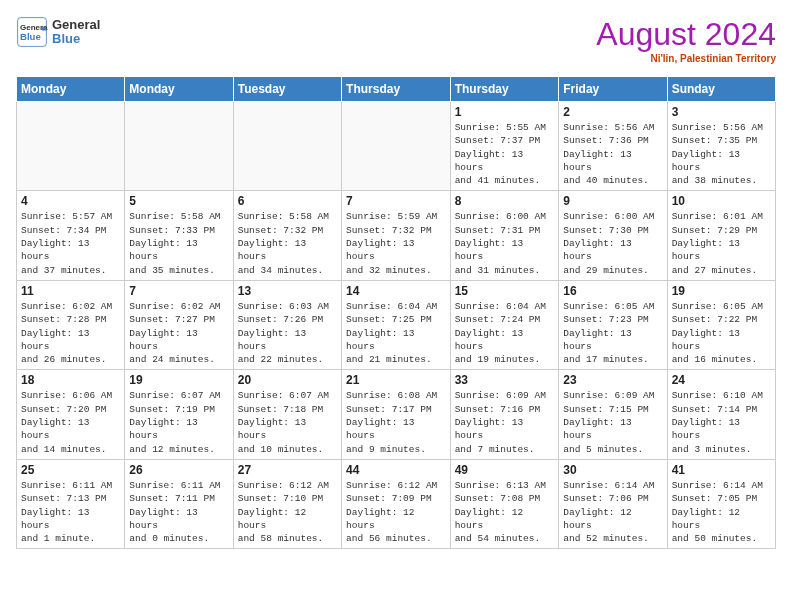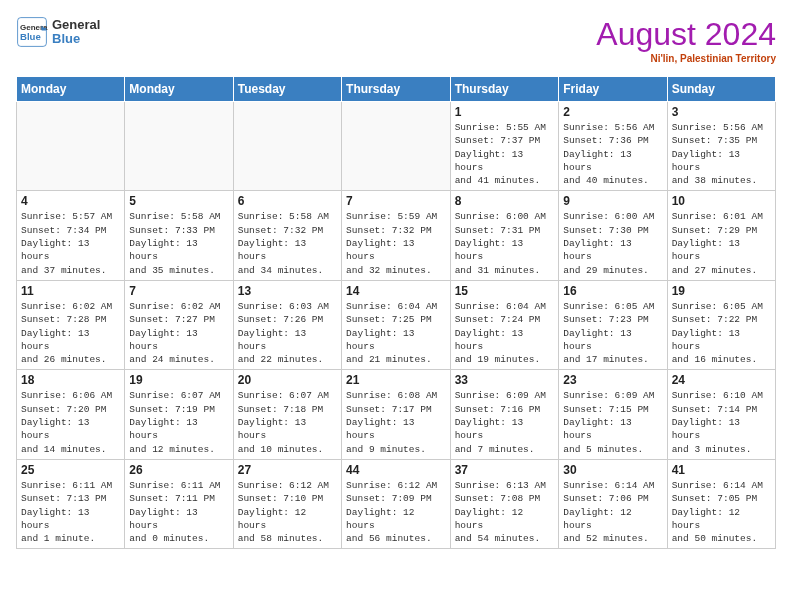--- a/index.html
+++ b/index.html
@@ -237,21 +237,21 @@
         </td>
         <td>
           <span class="day-num">27</span>
           <div class="day-info">Sunrise: 6:12 AM<br>Sunset: 7:10 PM<br>Daylight: 12 hours<br>and 58 minutes.</div>
         </td>
         <td>
           <span class="day-num">44</span>
           <div class="day-info">Sunrise: 6:12 AM<br>Sunset: 7:09 PM<br>Daylight: 12 hours<br>and 56 minutes.</div>
         </td>
         <td>
-          <span class="day-num">37</span>
+          <span class="day-num">49</span>
           <div class="day-info">Sunrise: 6:13 AM<br>Sunset: 7:08 PM<br>Daylight: 12 hours<br>and 54 minutes.</div>
         </td>
         <td>
           <span class="day-num">30</span>
           <div class="day-info">Sunrise: 6:14 AM<br>Sunset: 7:06 PM<br>Daylight: 12 hours<br>and 52 minutes.</div>
         </td>
         <td>
           <span class="day-num">41</span>
           <div class="day-info">Sunrise: 6:14 AM<br>Sunset: 7:05 PM<br>Daylight: 12 hours<br>and 50 minutes.</div>
         </td>

